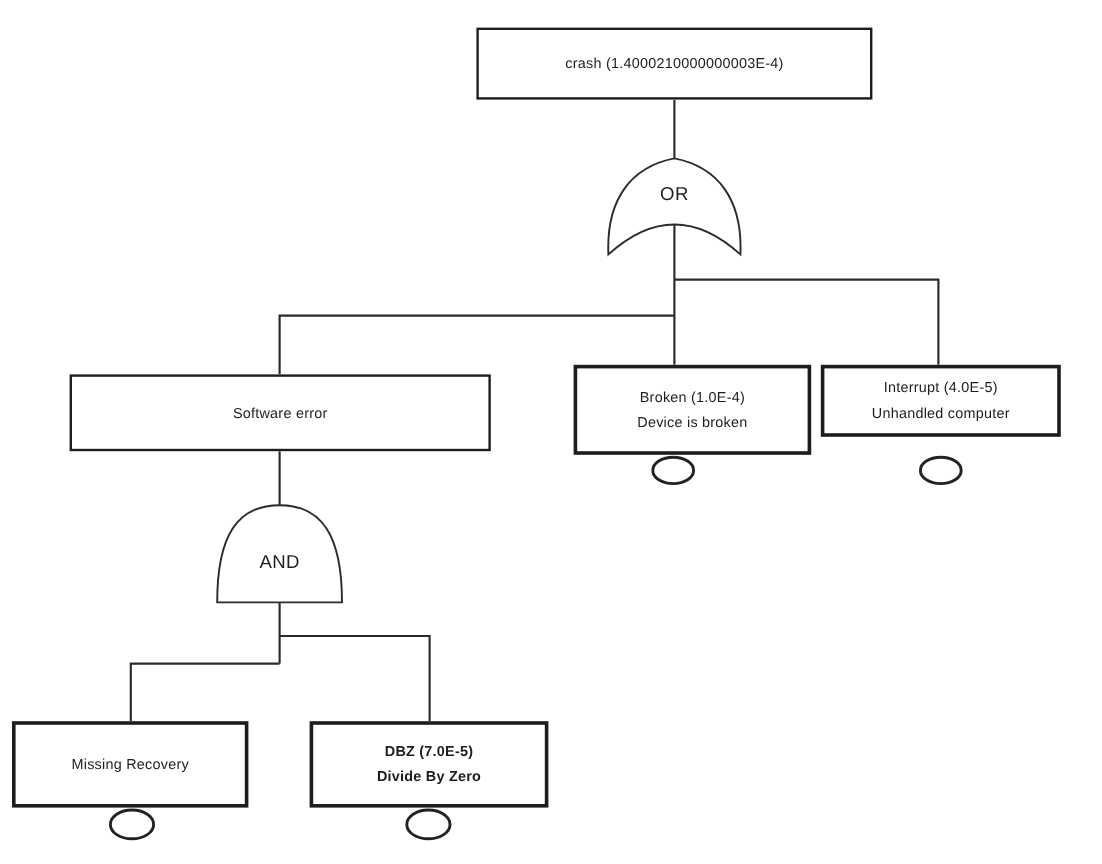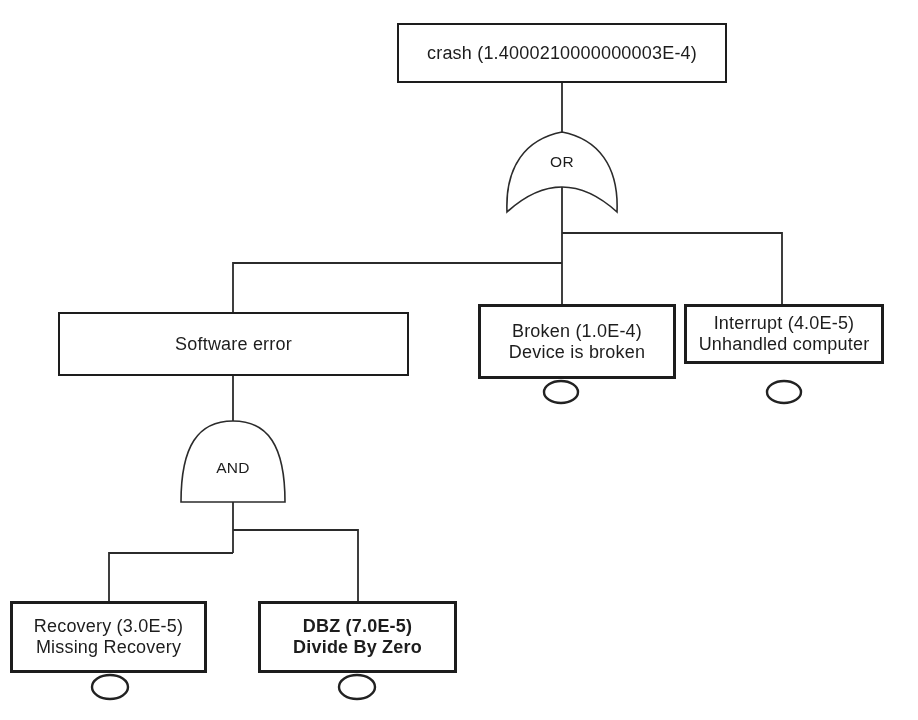--- a/index.html
+++ b/index.html
@@ -4,21 +4,21 @@
 <style>
   html,body{margin:0;padding:0;background:#ffffff;}
   #stage{
     position:relative;width:918px;height:720px;background:#ffffff;
     font-family:"Liberation Sans","DejaVu Sans",sans-serif;overflow:hidden;
   }
   #tree-svg{position:absolute;left:0;top:0;width:918px;height:720px;}
   .event-box{
     position:absolute;box-sizing:border-box;background:#ffffff;
     display:flex;flex-direction:column;align-items:center;justify-content:center;
-    text-align:center;color:#1d1d1d;font-size:18px;line-height:21px;letter-spacing:0.2px;
+    text-align:center;color:#1d1d1d;font-size:12px;line-height:21px;letter-spacing:0.2px;
     white-space:nowrap;
   }
   .event-box span{display:block;}
   .gate-label{
     font-family:"Liberation Sans","DejaVu Sans",sans-serif;
     font-size:15.5px;fill:#1d1d1d;letter-spacing:0.3px;
   }
 </style>
 </head>
 <body>
@@ -51,21 +51,20 @@
       </div>
       <div class="event-box" style="left: 478px; top: 304px; width: 198px; height: 75px; border: 3px solid rgb(29, 29, 29);">
         <span>Broken (1.0E-4)</span>
         <span>Device is broken</span>
       </div>
       <div class="event-box" style="left: 684px; top: 304px; width: 200px; height: 60px; border: 3px solid rgb(29, 29, 29);">
         <span>Interrupt (4.0E-5)</span>
         <span>Unhandled computer</span>
       </div>
       <div class="event-box" style="left: 10px; top: 601px; width: 197px; height: 72px; border: 3px solid rgb(29, 29, 29);">
-        <span>Recovery (3.0E-5)</span>
         <span>Missing Recovery</span>
       </div>
       <div class="event-box" style="left: 258px; top: 601px; width: 199px; height: 72px; border: 3px solid rgb(29, 29, 29); font-weight: bold;">
         <span>DBZ (7.0E-5)</span>
         <span>Divide By Zero</span>
       </div>
     </div>
 </div>
 
 </body></html>

